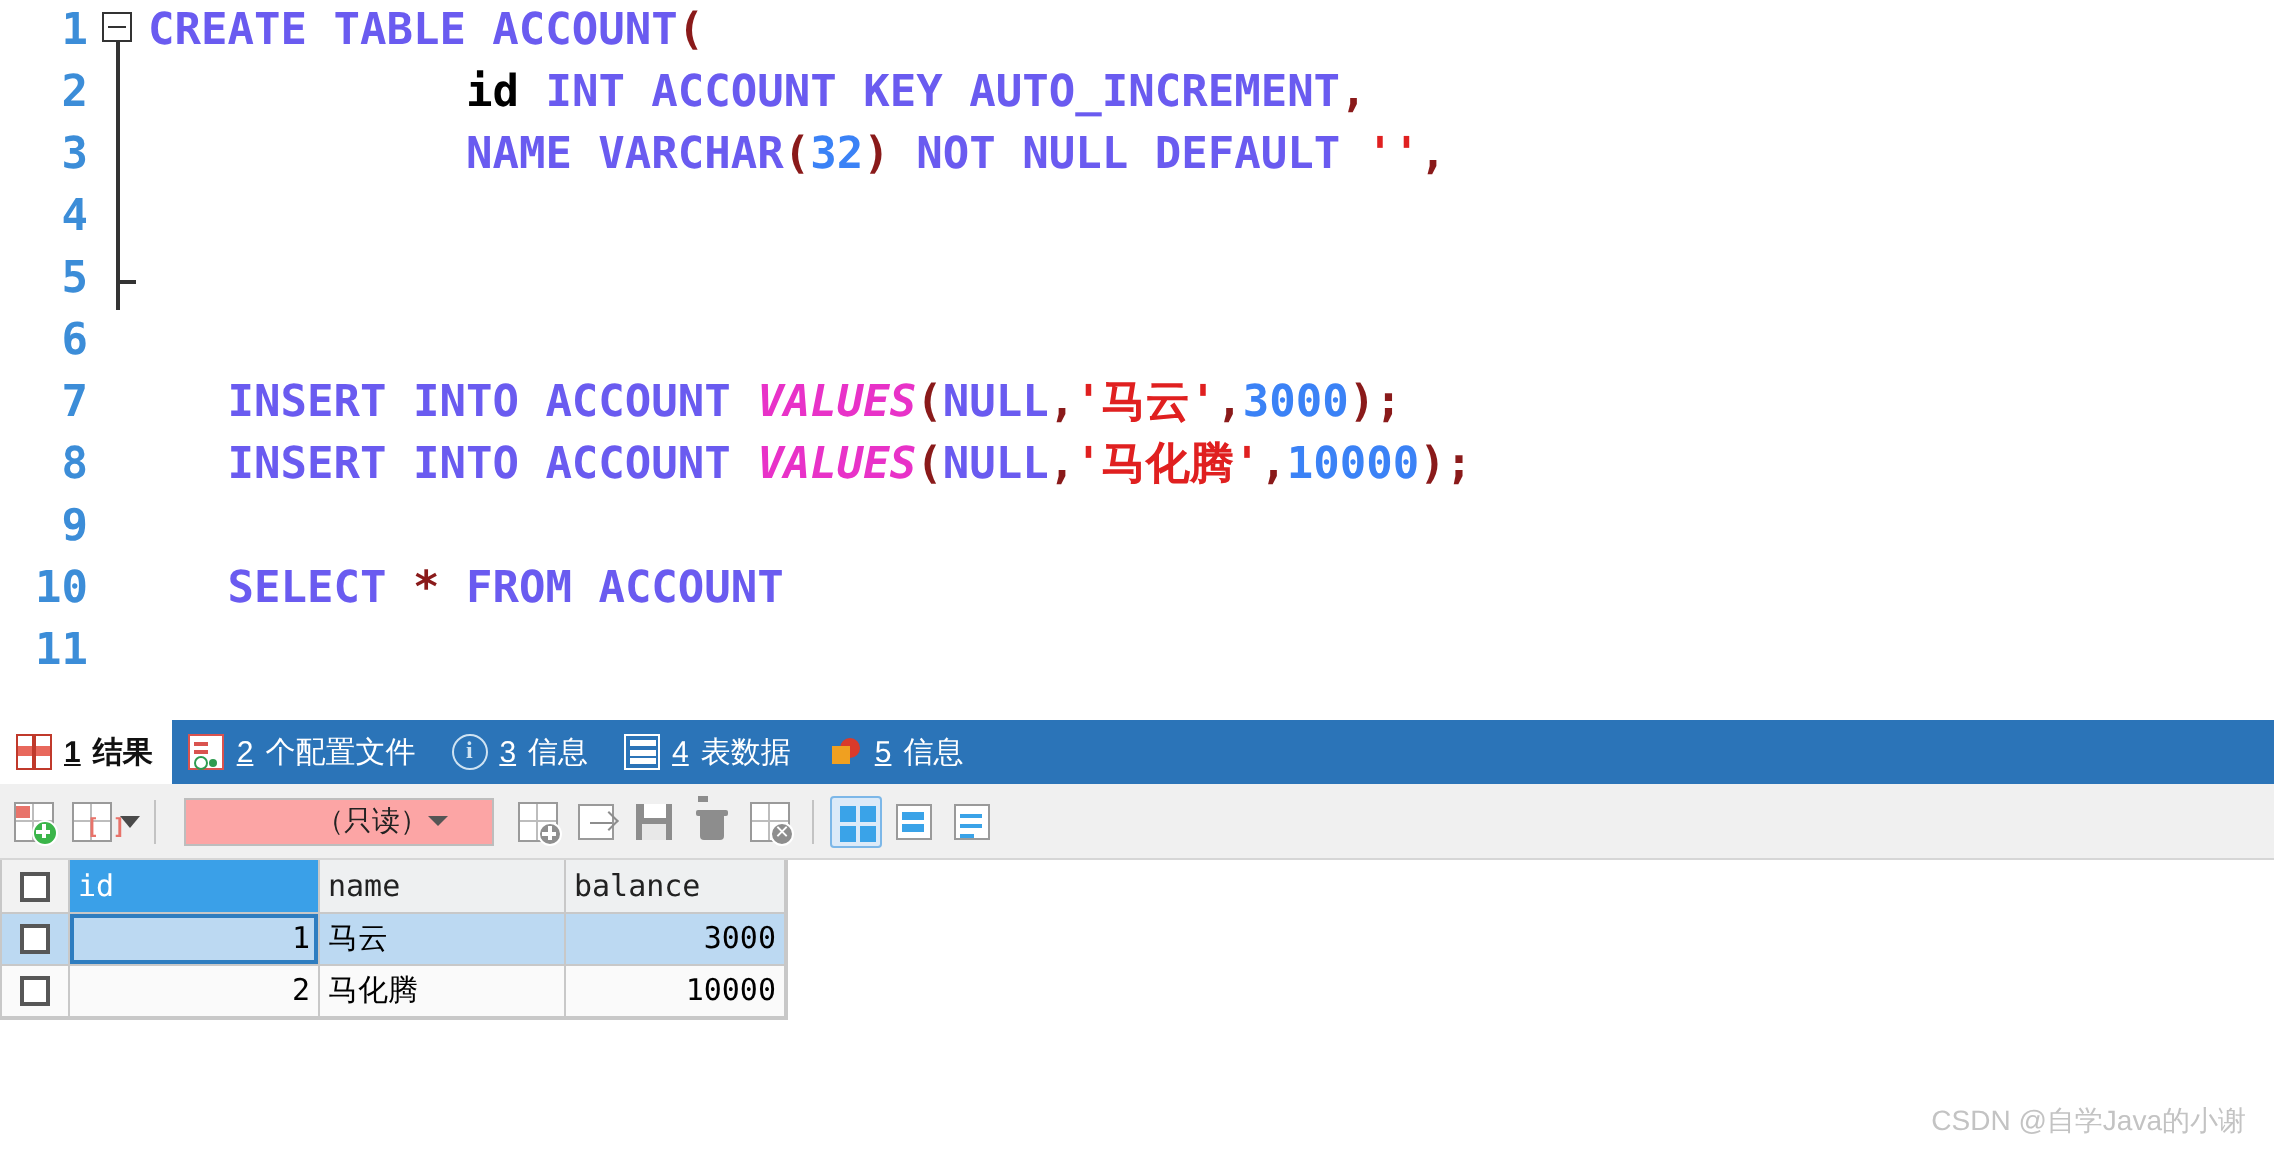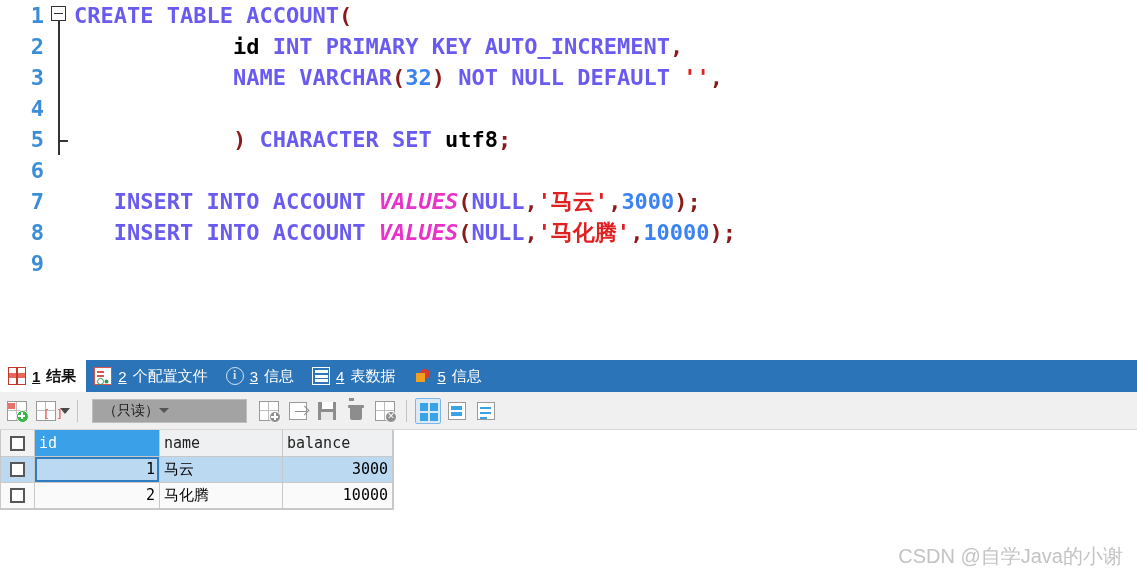--- a/index.html
+++ b/index.html
@@ -170,23 +170,23 @@
   .ic-view-form:before{content:"";position:absolute;left:2px;top:3px;width:11px;height:4px;background:#3aa3e8;}
   .ic-view-form:after{content:"";position:absolute;left:2px;top:9px;width:11px;height:4px;background:#3aa3e8;}
   .ic-view-text{position:absolute;left:4px;top:4px;width:18px;height:18px;
     border:1.6px solid #9a9a9a;box-sizing:border-box;background:#fff;}
   .ic-view-text:before{content:"";position:absolute;left:2px;top:4px;width:11px;height:2.4px;background:#3aa3e8;
     box-shadow:0 5px 0 #3aa3e8;}
   .ic-view-text:after{content:"";position:absolute;left:2px;top:14px;width:7px;height:2.4px;background:#3aa3e8;}
 
   
   .rosel{
-    width:155px;height:24px;background:#a3a3a3;border:1px solid #bdbdbd;
-    display:flex;align-items:center;justify-content:flex-start;
-    padding:0 4px 0 10px;box-sizing:border-box;
+    width:155px;height:24px;background:#fca5a5;border:1px solid #bdbdbd;
+    display:flex;align-items:center;justify-content:flex-end;
+    padding:0 22px 0 10px;box-sizing:border-box;
     font-size:14px;color:#222;font-family:"Liberation Sans",sans-serif;
     margin:0 6px;flex:0 0 155px;
   }
   .chev{width:0;height:0;border-left:5px solid transparent;border-right:5px solid transparent;
     border-top:5px solid #555;}
 
   
   #gridwrap{
     position:absolute;left:0;top:430px;
     border-right:1px solid #c8c8c8;border-bottom:1px solid #c8c8c8;
@@ -211,37 +211,39 @@
   td.numv{text-align:right;}
   tr.selrow td{background:#bcd9f2;}
   td.activecell{
     background:#bcd9f2;box-shadow:inset 0 0 0 2px #2e7dc0;
   }
   tr.normrow td{background:#fafafa;}
 
   
   #watermark{
     position:absolute;right:14px;bottom:12px;
-    color:#c3c3c3;font-size:20px;font-family:"Liberation Sans",sans-serif;
+    color:#c3c3c3;font-size:14px;font-family:"Liberation Sans",sans-serif;
     white-space:nowrap;
   }
 </style>
 </head>
 <body>
 
 <div id="editor">
     <div class="code-line"><div class="gutter">1</div><div class="foldcol"><span class="foldbox"></span><span class="foldline" style="height: 134px;"></span></div><div class="codetext"><span class="kw">CREATE TABLE ACCOUNT</span><span class="punct">(</span></div></div>
-    <div class="code-line"><div class="gutter">2</div><div class="foldcol"></div><div class="codetext"><span class="plain">            </span><span class="ident">id</span><span class="plain"> </span><span class="kw">INT PRIMARY KEY AUTO_INCREMENT</span><span class="punct">,</span></div></div>
+    <div class="code-line"><div class="gutter">2</div><div class="foldcol"></div><div class="codetext"><span class="plain">            </span><span class="ident">id</span><span class="plain"> </span><span class="kw">INT ACCOUNT KEY AUTO_INCREMENT</span><span class="punct">,</span></div></div>
     <div class="code-line"><div class="gutter">3</div><div class="foldcol"></div><div class="codetext"><span class="plain">            </span><span class="kw">NAME VARCHAR</span><span class="punct">(</span><span class="num">32</span><span class="punct">)</span><span class="plain"> </span><span class="kw">NOT NULL DEFAULT</span><span class="plain"> </span><span class="str">''</span><span class="punct">,</span></div></div>
     <div class="code-line"><div class="gutter">4</div><div class="foldcol"></div></div>
-    <div class="code-line"><div class="gutter">5</div><div class="foldcol"><span class="foldend" style="top: 16px;"></span></div><div class="codetext"><span class="plain">            </span><span class="punct">)</span><span class="plain"> </span><span class="kw">CHARACTER SET</span><span class="plain"> </span><span class="ident">utf8</span><span class="punct">;</span></div></div>
+    <div class="code-line"><div class="gutter">5</div><div class="foldcol"><span class="foldend" style="top: 16px;"></span></div></div>
     <div class="code-line"><div class="gutter">6</div><div class="foldcol"></div><div class="codetext"></div></div>
     <div class="code-line"><div class="gutter">7</div><div class="foldcol"></div><div class="codetext"><span class="plain">   </span><span class="kw">INSERT INTO ACCOUNT </span><span class="kw2">VALUES</span><span class="punct">(</span><span class="kw">NULL</span><span class="punct">,</span><span class="str">'马云'</span><span class="punct">,</span><span class="num">3000</span><span class="punct">);</span></div></div>
     <div class="code-line"><div class="gutter">8</div><div class="foldcol"></div><div class="codetext"><span class="plain">   </span><span class="kw">INSERT INTO ACCOUNT </span><span class="kw2">VALUES</span><span class="punct">(</span><span class="kw">NULL</span><span class="punct">,</span><span class="str">'马化腾'</span><span class="punct">,</span><span class="num">10000</span><span class="punct">);</span></div></div>
     <div class="code-line"><div class="gutter">9</div><div class="foldcol"></div><div class="codetext"></div></div>
+    <div class="code-line"><div class="gutter">10</div><div class="foldcol"></div><div class="codetext"><span class="plain">   </span><span class="kw">SELECT </span><span class="punct">*</span><span class="plain"> </span><span class="kw">FROM ACCOUNT</span></div></div>
+    <div class="code-line"><div class="gutter">11</div><div class="foldcol"></div><div class="codetext"></div></div>
   </div>
 
 <div id="tabbar">
     <div class="tab active">
       <span class="tabicon ic-result"></span>
       <span class="tabnum">1</span>
       <span>结果</span>
     </div>
     <div class="tab">
       <span class="tabicon ic-profile"></span>

